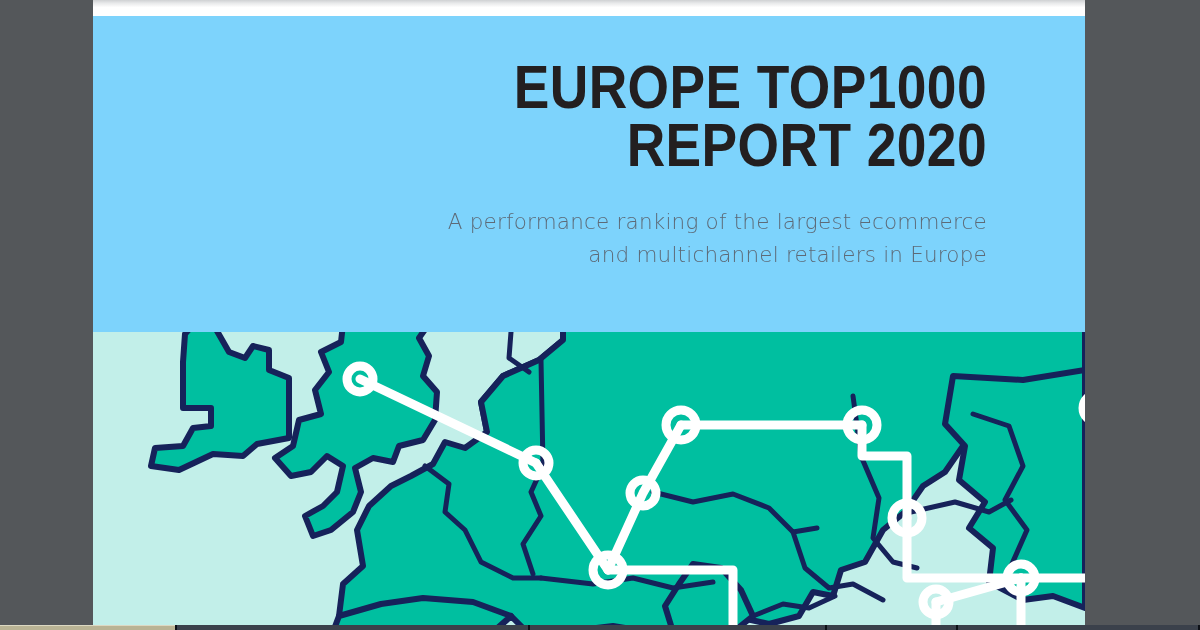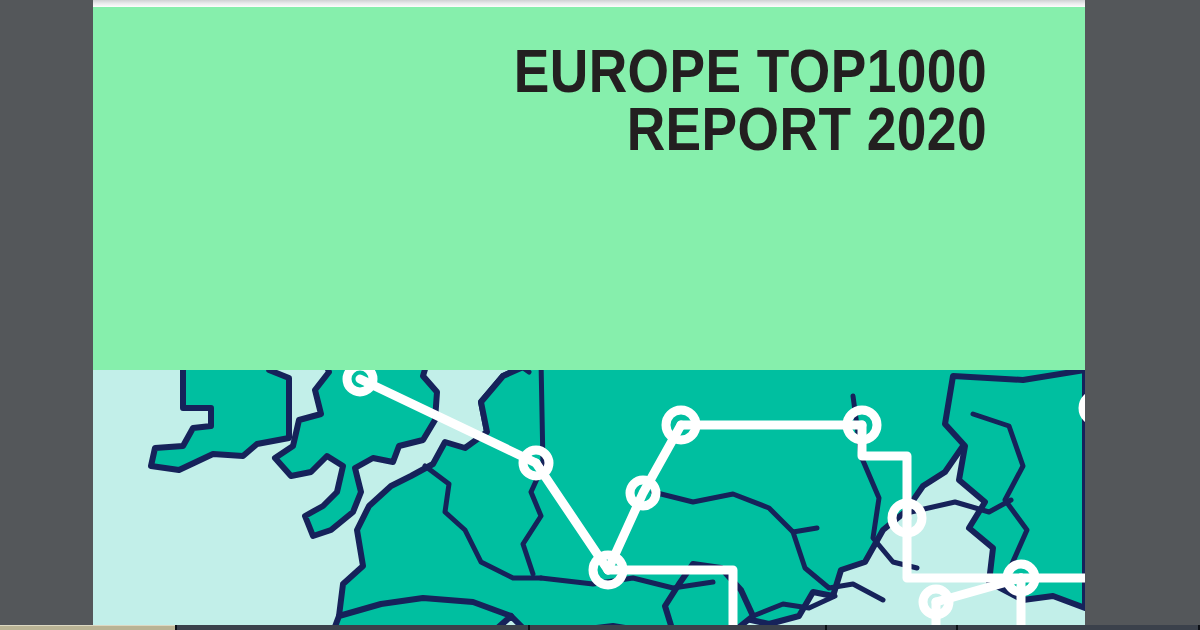--- a/index.html
+++ b/index.html
@@ -49,24 +49,24 @@
     left: 0; top: 0;
     width: 100%;
     height: 7px;
     background: linear-gradient(to bottom, #cfd1d3 0%, #e8e9ea 45%, #fdfdfd 100%);
     z-index: 4;
   }
 
   
   #cover-hero {
     position: absolute;
-    left: 0; top: 0;
+    left: 0; top: 16px;
     width: 100%;
-    height: 370px;
-    background: #86efac;
+    height: 316px;
+    background: #7dd3fc;
     z-index: 3;
     text-align: right;
     padding-right: 98px;
   }
 
   #report-title {
     font-family: "Liberation Sans Narrow", "Liberation Sans", sans-serif;
     font-weight: 700;
     font-size: 62px;
     line-height: 0.94;
@@ -200,20 +200,22 @@
           <circle cx="1004" cy="92" r="14"></circle>
           <circle cx="928" cy="262" r="14"></circle>
           <circle cx="843" cy="286" r="13"></circle>
         </g>
       </svg>
     </div>
 
     <div id="cover-hero">
       <h1 id="report-title">EUROPE TOP1000
 REPORT 2020</h1>
+      <p id="report-subtitle">A performance ranking of the largest ecommerce
+and multichannel retailers in Europe</p>
     </div>
 
     <div id="page-top-edge"></div>
   </div>
 
   <div class="letterbox left"></div>
   <div class="letterbox right"></div>
 
   <div id="taskbar">
       <div class="taskbar-item active" style="width: 175px;"></div>

